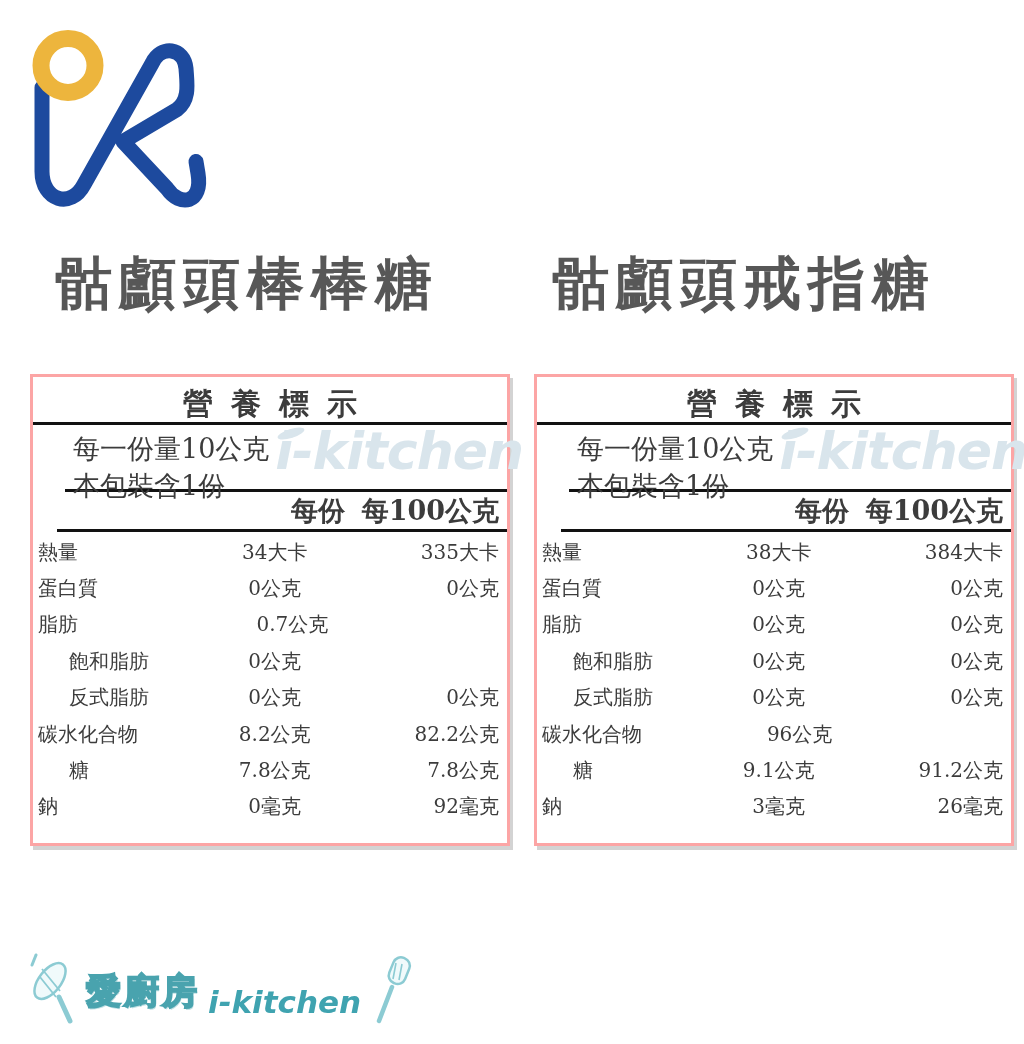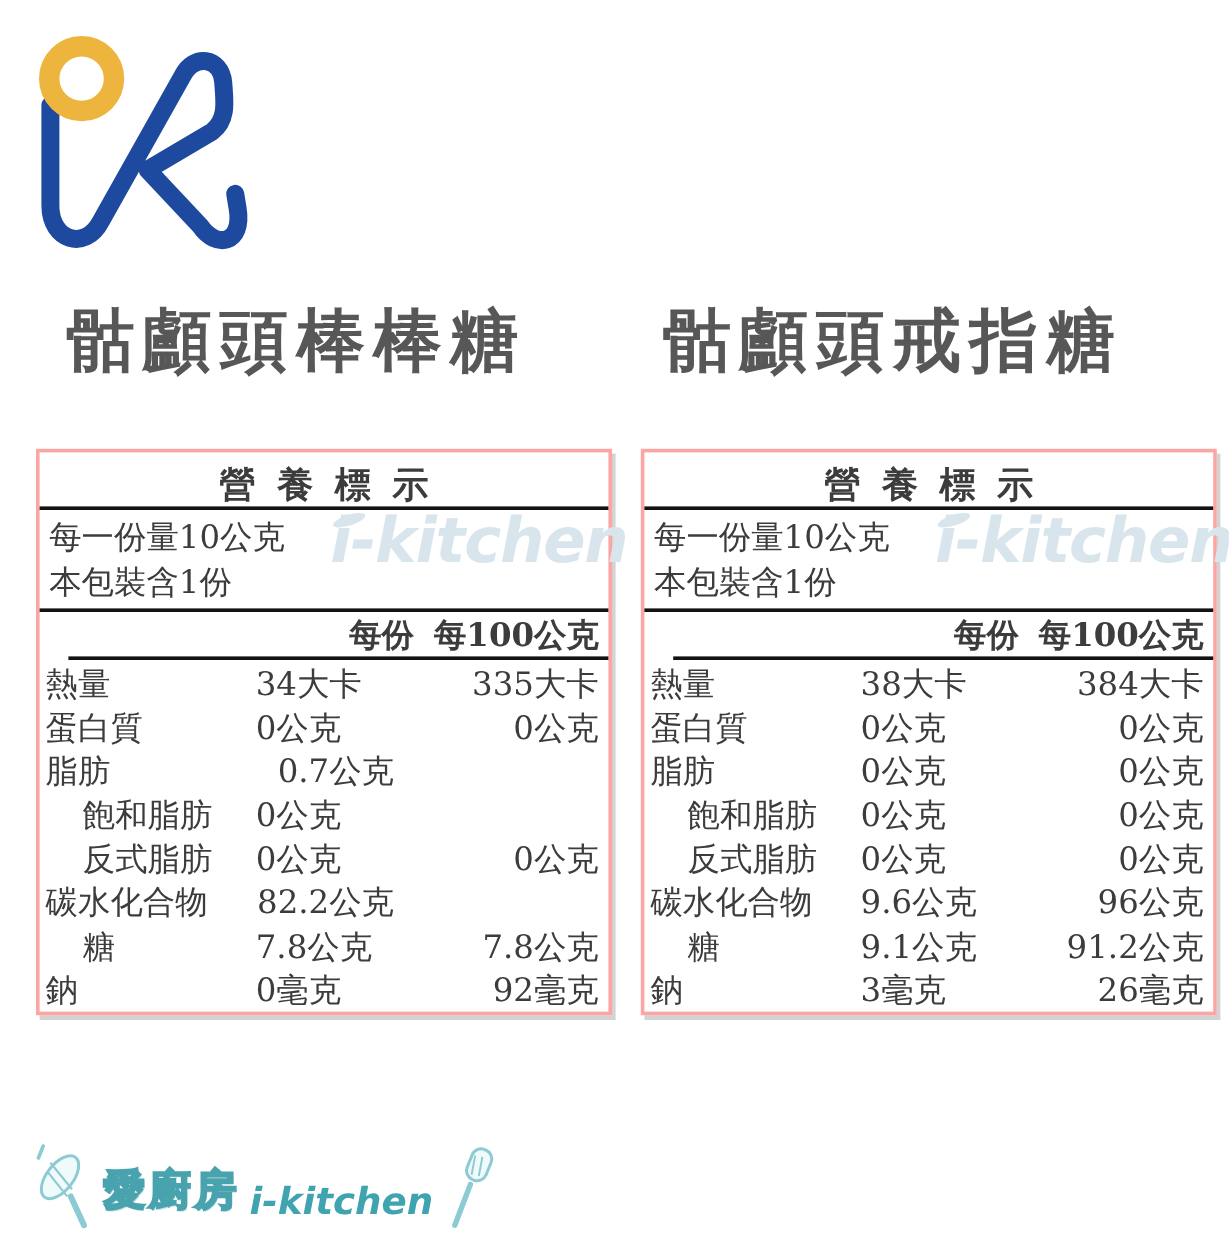--- a/index.html
+++ b/index.html
@@ -28,22 +28,22 @@
   }
   .ntable.left{left:30px;}
   .ntable.right{left:534px;}
 
   .nt-title{
     height:48px;border-bottom:3px solid #121212;box-sizing:border-box;
     text-align:center;font-size:30px;font-weight:700;letter-spacing:18px;
     text-indent:18px;padding-top:7px;color:#3c3c3c;
   }
   .nt-serving{
-    position:relative;height:85px;border-bottom:3px solid #121212;box-sizing:border-box;
-    padding:5px 0 0 8px;font-size:27px;line-height:37px;color:#3c3c3c;white-space:nowrap;
+    position:relative;height:67px;border-bottom:3px solid #121212;box-sizing:border-box;
+    padding:5px 0 0 8px;font-size:27px;line-height:37px;color:#3c3c3c;white-space:nowrap;margin-left:32px;
   }
   .watermark{
     position:absolute;right:-16px;top:8px;font-family:"DejaVu Sans", sans-serif;
     font-style:italic;font-weight:700;font-size:52px;letter-spacing:-1px;
     color:#d9e5ec;pointer-events:none;
   }
   .watermark::before{ 
     content:"";position:absolute;left:2px;top:-4px;width:28px;height:9px;
     background:#d9e5ec;border-radius:50%;transform:rotate(-18deg);
   }
@@ -51,25 +51,25 @@
     height:40px;border-bottom:3px solid #121212;box-sizing:border-box;
     display:grid;grid-template-columns:38% 26% 36%;align-items:center;
     font-size:27px;font-weight:600;color:#3c3c3c;margin-left:24px;
   }
   .nt-cols .c2{text-align:right;white-space:nowrap;}
   .nt-cols .c3{text-align:right;padding-right:8px;white-space:nowrap;}
 
   .nt-body{padding-top:2px;}
   .nt-row{
     display:grid;grid-template-columns:38% 26% 36%;height:36.4px;
-    align-items:center;font-size:27px;color:#3c3c3c;
+    align-items:center;font-size:20px;color:#3c3c3c;
   }
   .nt-row .lbl{padding-left:5px;white-space:nowrap;}
   .nt-row .lbl.indent{padding-left:36px;}
-  .nt-row .v1{text-align:left;white-space:nowrap;}
+  .nt-row .v1{text-align:center;white-space:nowrap;}
   .nt-row .v2{text-align:right;padding-right:8px;white-space:nowrap;}
 
   
   .footer{
     position:absolute;left:26px;top:948px;height:86px;display:flex;
     align-items:center;gap:8px;
   }
   .brand-zh{
     font-size:35px;font-weight:800;letter-spacing:3px;color:#cdeaee;
     -webkit-text-stroke:2px #49a3ae;text-shadow:1px 2px 0 rgba(73,163,174,.35);
@@ -127,20 +127,21 @@
         <span class="lbl indent">飽和脂肪</span>
         <span class="v1">0公克</span>
       </div>
       <div class="nt-row">
         <span class="lbl indent">反式脂肪</span>
         <span class="v1">0公克</span>
         <span class="v2">0公克</span>
       </div>
       <div class="nt-row">
         <span class="lbl">碳水化合物</span>
+        <span class="v1">8.2公克</span>
         <span class="v2">82.2公克</span>
       </div>
       <div class="nt-row">
         <span class="lbl indent">糖</span>
         <span class="v1">7.8公克</span>
         <span class="v2">7.8公克</span>
       </div>
       <div class="nt-row">
         <span class="lbl">鈉</span>
         <span class="v1">0毫克</span>
@@ -182,21 +183,20 @@
         <span class="v1">0公克</span>
         <span class="v2">0公克</span>
       </div>
       <div class="nt-row">
         <span class="lbl indent">反式脂肪</span>
         <span class="v1">0公克</span>
         <span class="v2">0公克</span>
       </div>
       <div class="nt-row">
         <span class="lbl">碳水化合物</span>
-        <span class="v1">9.6公克</span>
         <span class="v2">96公克</span>
       </div>
       <div class="nt-row">
         <span class="lbl indent">糖</span>
         <span class="v1">9.1公克</span>
         <span class="v2">91.2公克</span>
       </div>
       <div class="nt-row">
         <span class="lbl">鈉</span>
         <span class="v1">3毫克</span>

